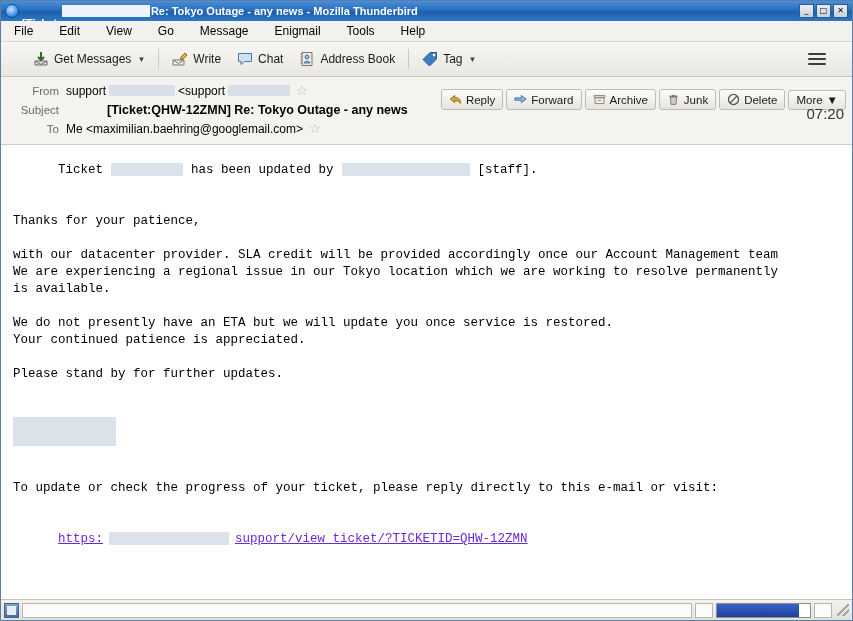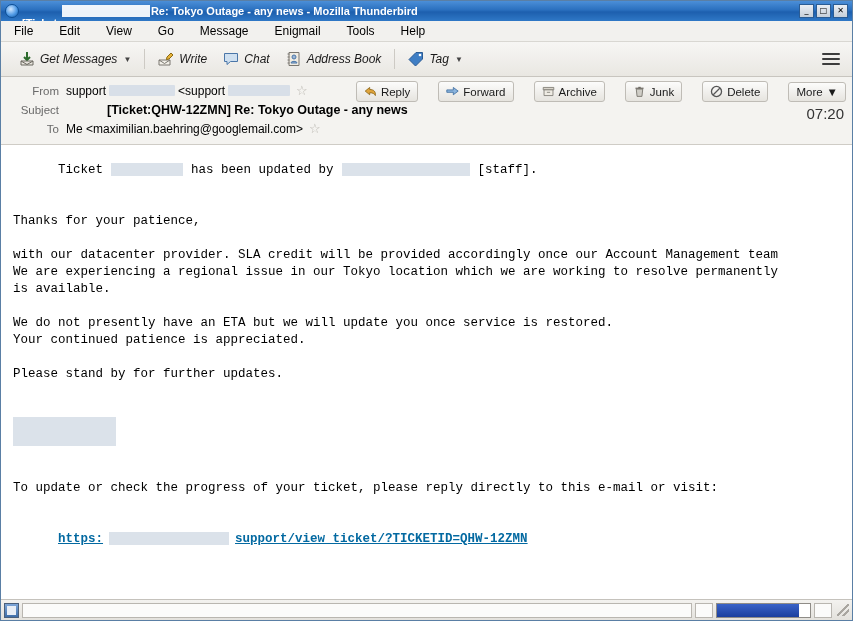--- a/index.html
+++ b/index.html
@@ -101,23 +101,22 @@
     color: #000;
   }
 
   
   .toolbar {
     height: 34px;
     background: linear-gradient(to bottom, #f7f6f4, #e9e7e2);
     border-bottom: 1px solid #c8c5bf;
     display: flex;
     align-items: center;
-    padding: 0 10px;
-    flex: none;
-    font-style: italic;
+    padding: 0 24px;
+    flex: none;
   }
   .tbtn {
     display: flex;
     align-items: center;
     gap: 5px;
     padding: 4px 7px;
     font-size: 12px;
     color: #1a1a1a;
     border: 1px solid transparent;
     border-radius: 3px;
@@ -197,23 +196,23 @@
     position: absolute;
     right: 8px;
     top: 28px;
     font-size: 15px;
     color: #333;
     text-align: right;
   }
   .hdr-actions {
     position: absolute;
     right: 6px;
-    top: 4px;
-    display: flex;
-    gap: 20px;
+    top: 12px;
+    display: flex;
+    gap: 3px;
     align-items: center;
     text-align: center;
   }
   .abtn {
     display: flex;
     align-items: center;
     gap: 4px;
     font-size: 11.5px;
     padding: 3px 7px;
     background: linear-gradient(to bottom,#fcfcfb,#e6e4df);
@@ -237,23 +236,22 @@
     padding: 0 12px;
     overflow: hidden;
     font-family: "Liberation Mono", "DejaVu Sans Mono", monospace;
     font-size: 12.5px;
     line-height: 17px;
     color: #000;
   }
   .bline { white-space: pre; min-height: 17px; }
   .blank { height: 17px; }
   .link {
-    color: #0369a1;
+    color: #6d28d9;
     text-decoration: underline;
-    font-weight: bold;
   }
   .blk {
     display: inline-block;
     background: #dbe2ea;
     vertical-align: middle;
   }
   .blk-big {
     display: block;
     background: #dbe2ea;
     width: 103px;

